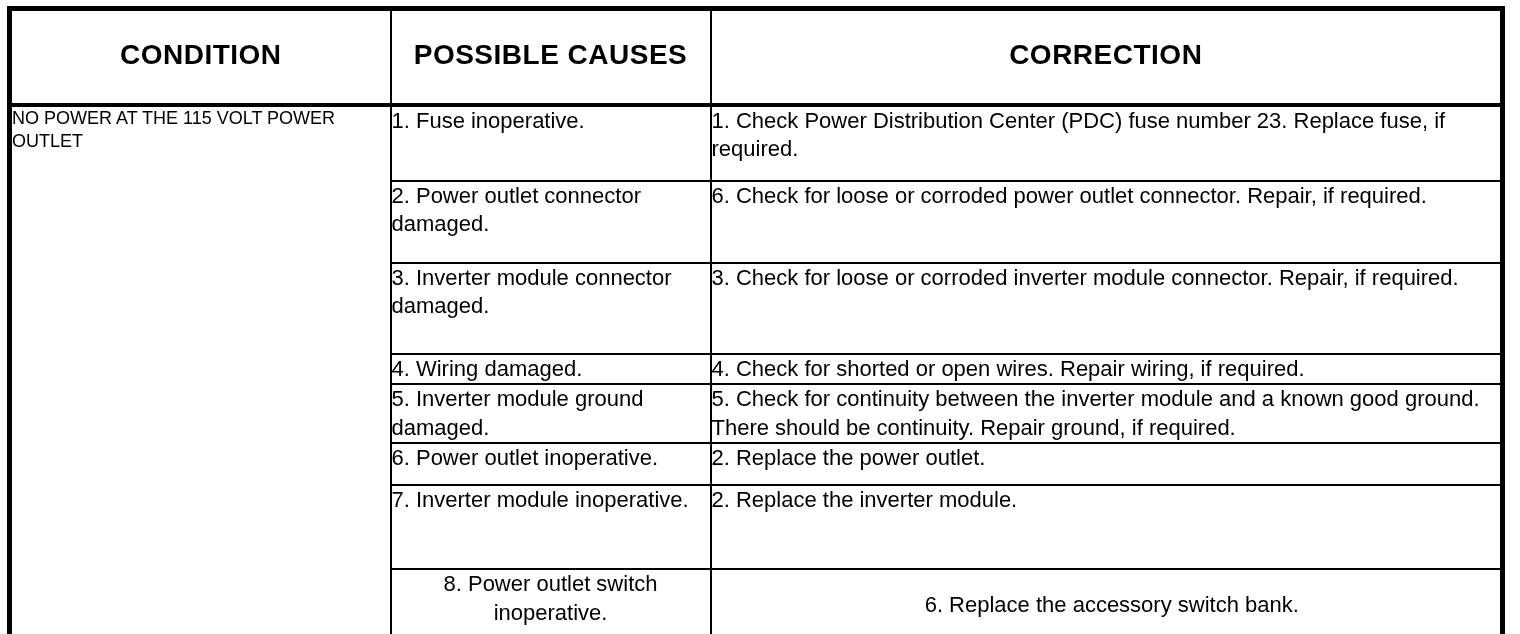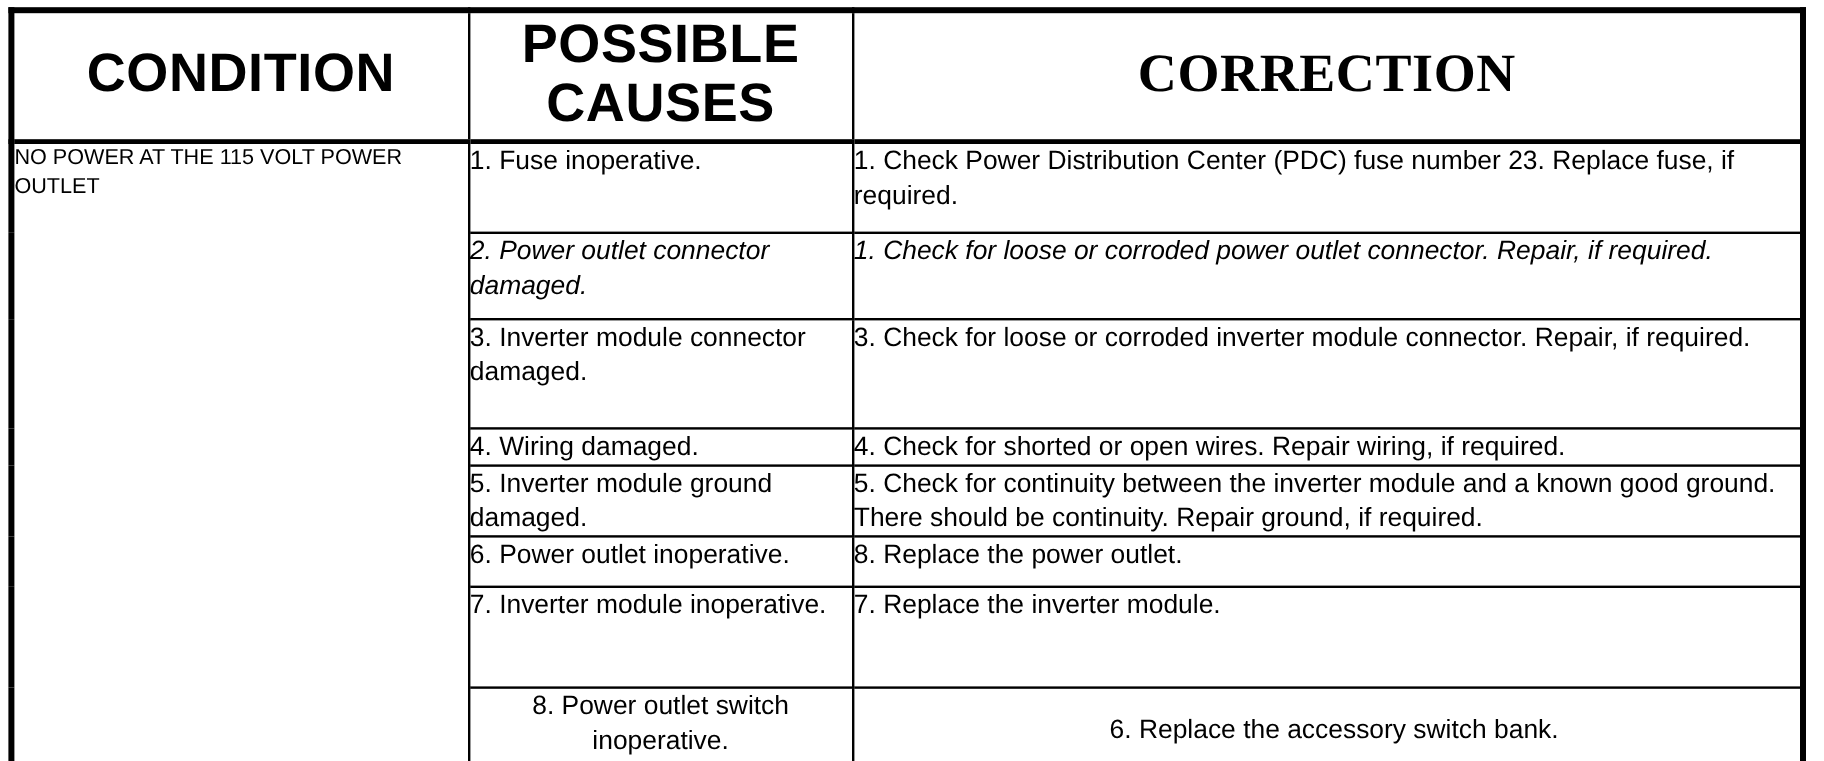--- a/index.html
+++ b/index.html
@@ -46,28 +46,28 @@
     background: #fff;
   }
 
   
   tr.header-row { height: 96px; }
   tr.header-row th {
     border-bottom: 4px solid #000;
     text-align: center;
     vertical-align: middle;
     font-weight: bold;
-    font-size: 45px;
+    font-size: 28px;
     letter-spacing: 0.5px;
     line-height: 1.08;
     padding: 2px 6px 6px 6px;
   }
   th.h-condition { font-size: 36px; }
   th.h-causes    { font-size: 36px; }
-  th.h-correct   { font-size: 36px; font-family: Liberation Serif, serif; }
+  th.h-correct   { font-size: 36px; }
 
   
   td.cell {
     font-size: 22px;
     line-height: 1.30;
     padding: 6px 8px 6px 7px;
     font-weight: 400;
   }
   td.condition-cell {
     font-size: 18px;
@@ -75,21 +75,21 @@
     padding: 7px 8px 6px 7px;
     border-right: 3px solid #000;
     vertical-align: top;
   }
   td.causes-cell {
     border-right: 3px solid #000;
   }
 
   
   tr.r1 { height: 76px; }
-  tr.r2 { height: 72px; font-style: italic; }
+  tr.r2 { height: 82px; }
   tr.r3 { height: 91px; }
   tr.r4 { height: 27px; }
   tr.r5 { height: 55px; }
   tr.r6 { height: 42px; }
   tr.r7 { height: 84px; }
   tr.r8 { height: 73px; text-align: center; }
 
   td.correction-cell.vcenter {
     vertical-align: middle;
     padding-left: 12px;
@@ -114,41 +114,41 @@
       </tr>
     </thead>
     <tbody>
       <tr class="r1">
         <td class="condition-cell" rowspan="8">NO POWER AT THE 115 VOLT POWER OUTLET</td>
         <td class="cell causes-cell vtop">1. Fuse inoperative.</td>
         <td class="cell correction-cell">1. Check Power Distribution Center (PDC) fuse number 23. Replace fuse, if required.</td>
       </tr>
       <tr class="r2">
         <td class="cell causes-cell vtop">2. Power outlet connector damaged.</td>
-        <td class="cell correction-cell">1. Check for loose or corroded power outlet connector. Repair, if required.</td>
+        <td class="cell correction-cell">6. Check for loose or corroded power outlet connector. Repair, if required.</td>
       </tr>
       <tr class="r3">
         <td class="cell causes-cell vtop">3. Inverter module connector damaged.</td>
         <td class="cell correction-cell">3. Check for loose or corroded inverter module connector. Repair, if required.</td>
       </tr>
       <tr class="r4">
         <td class="cell causes-cell vtop">4. Wiring damaged.</td>
         <td class="cell correction-cell">4. Check for shorted or open wires. Repair wiring, if required.</td>
       </tr>
       <tr class="r5">
         <td class="cell causes-cell vtop">5. Inverter module ground damaged.</td>
         <td class="cell correction-cell">5. Check for continuity between the inverter module and a known good ground. There should be continuity. Repair ground, if required.</td>
       </tr>
       <tr class="r6">
         <td class="cell causes-cell vtop">6. Power outlet inoperative.</td>
-        <td class="cell correction-cell">8. Replace the power outlet.</td>
+        <td class="cell correction-cell">2. Replace the power outlet.</td>
       </tr>
       <tr class="r7">
         <td class="cell causes-cell vtop">7. Inverter module inoperative.</td>
-        <td class="cell correction-cell">7. Replace the inverter module.</td>
+        <td class="cell correction-cell">2. Replace the inverter module.</td>
       </tr>
       <tr class="r8">
         <td class="cell causes-cell vtop">8. Power outlet switch inoperative.</td>
         <td class="cell correction-cell vcenter">6. Replace the accessory switch bank.</td>
       </tr>
     </tbody>
   </table>
 </div>
 
 </body></html>

